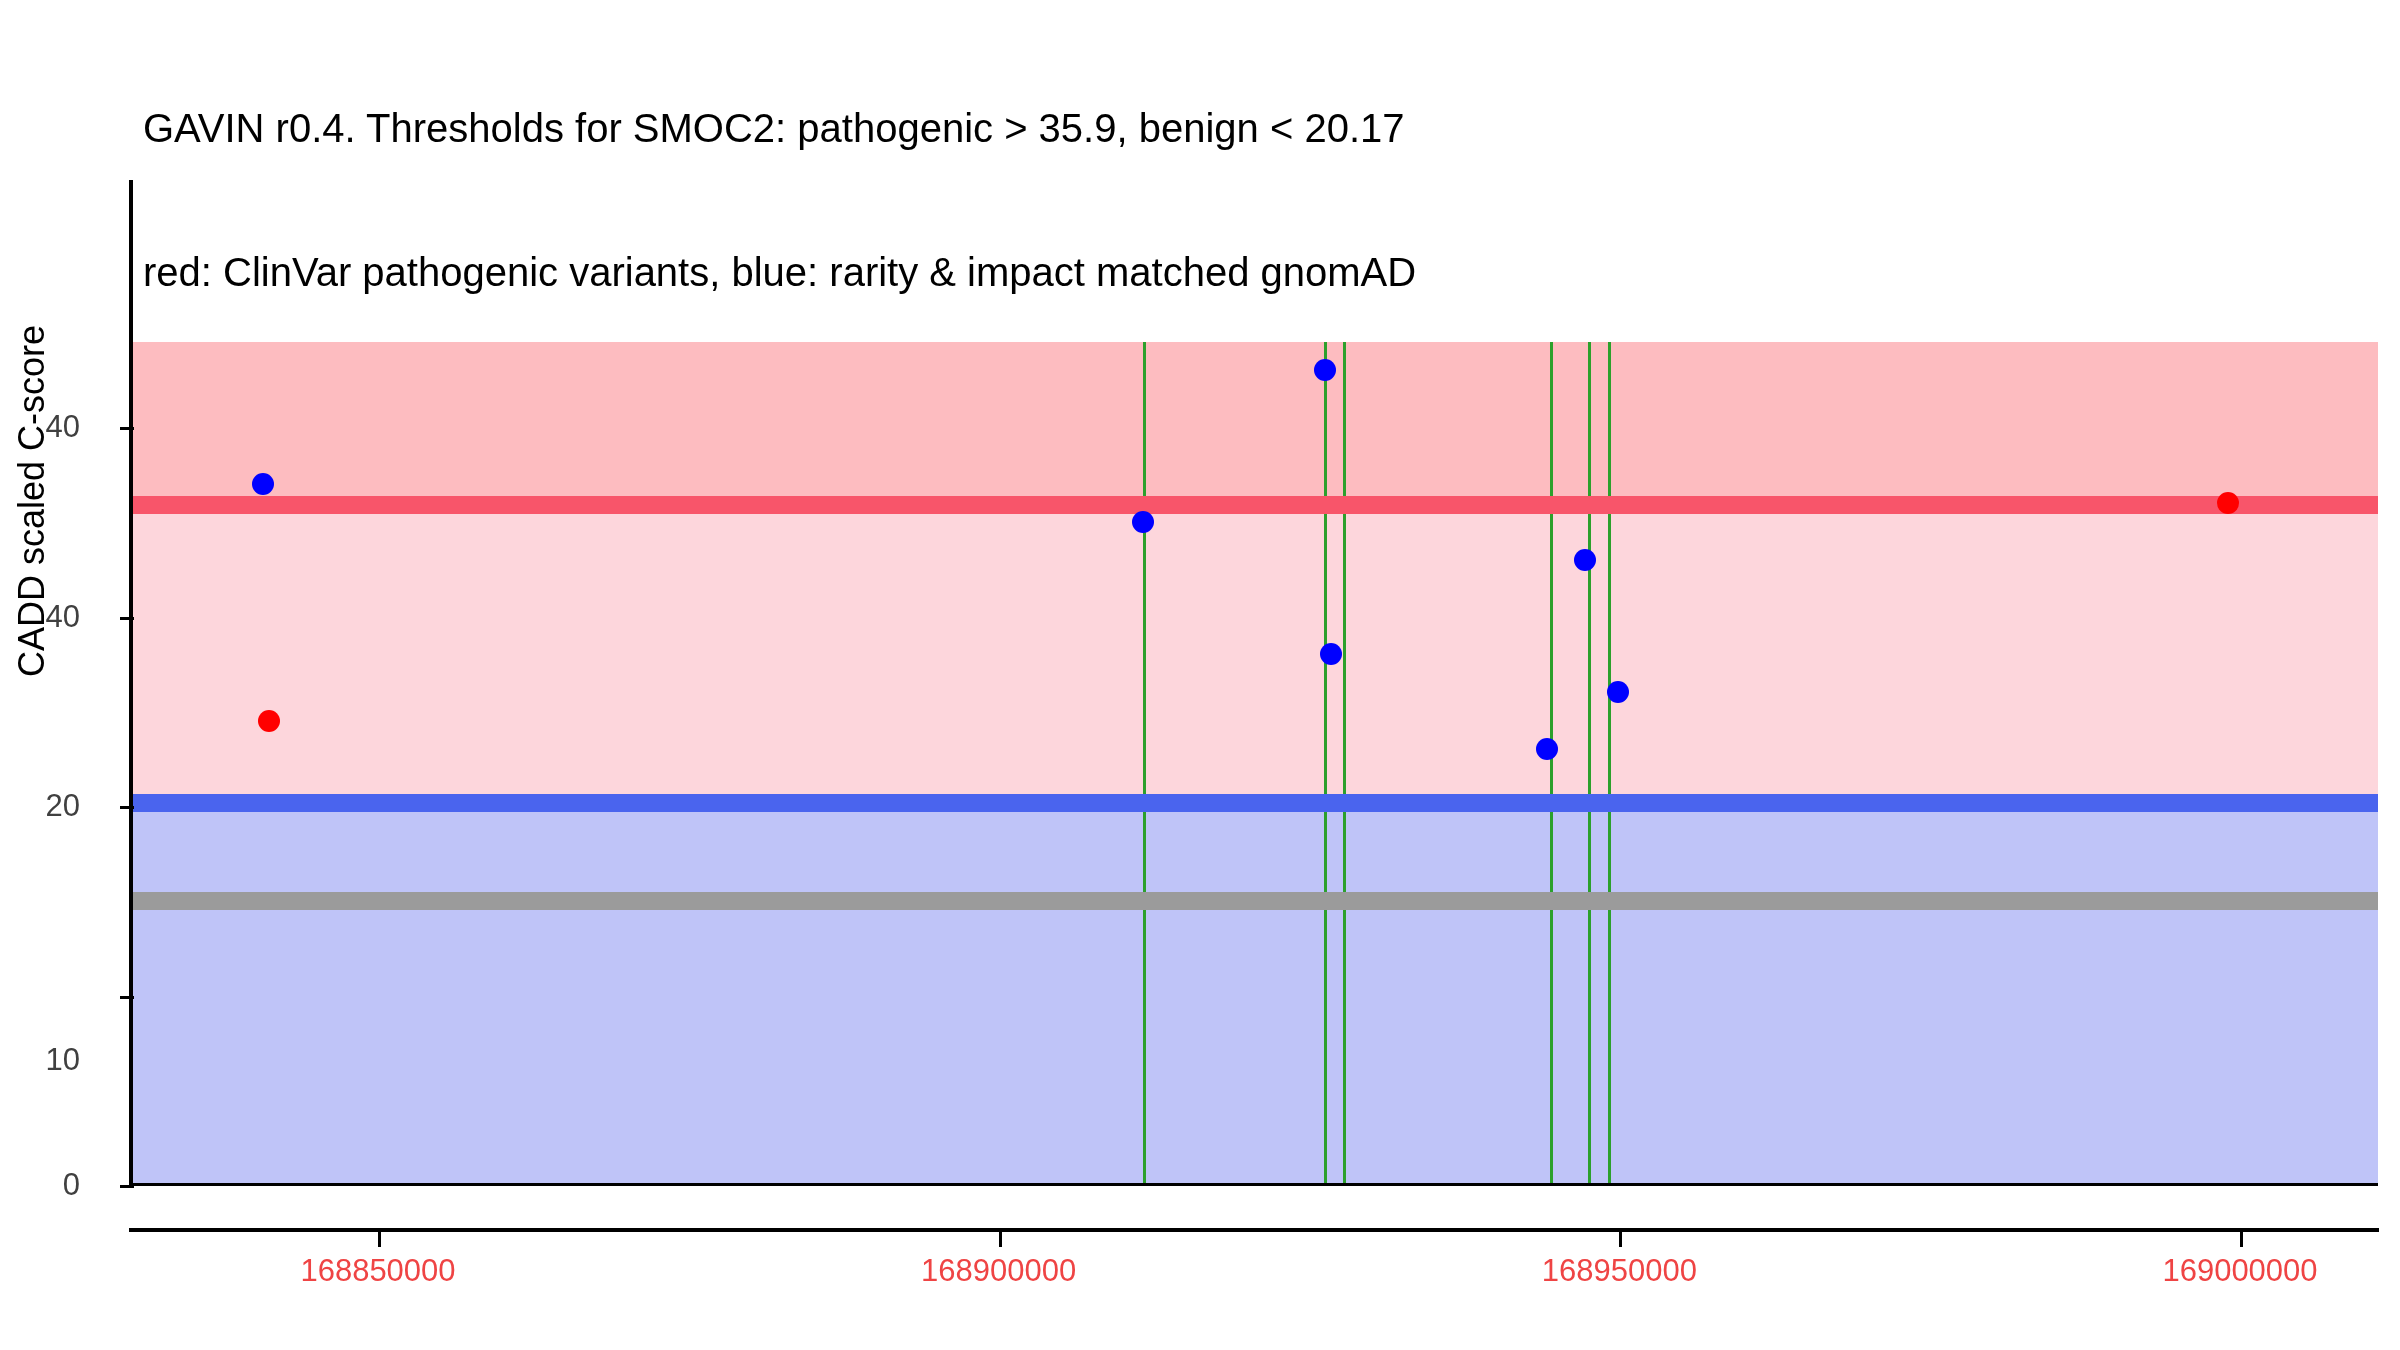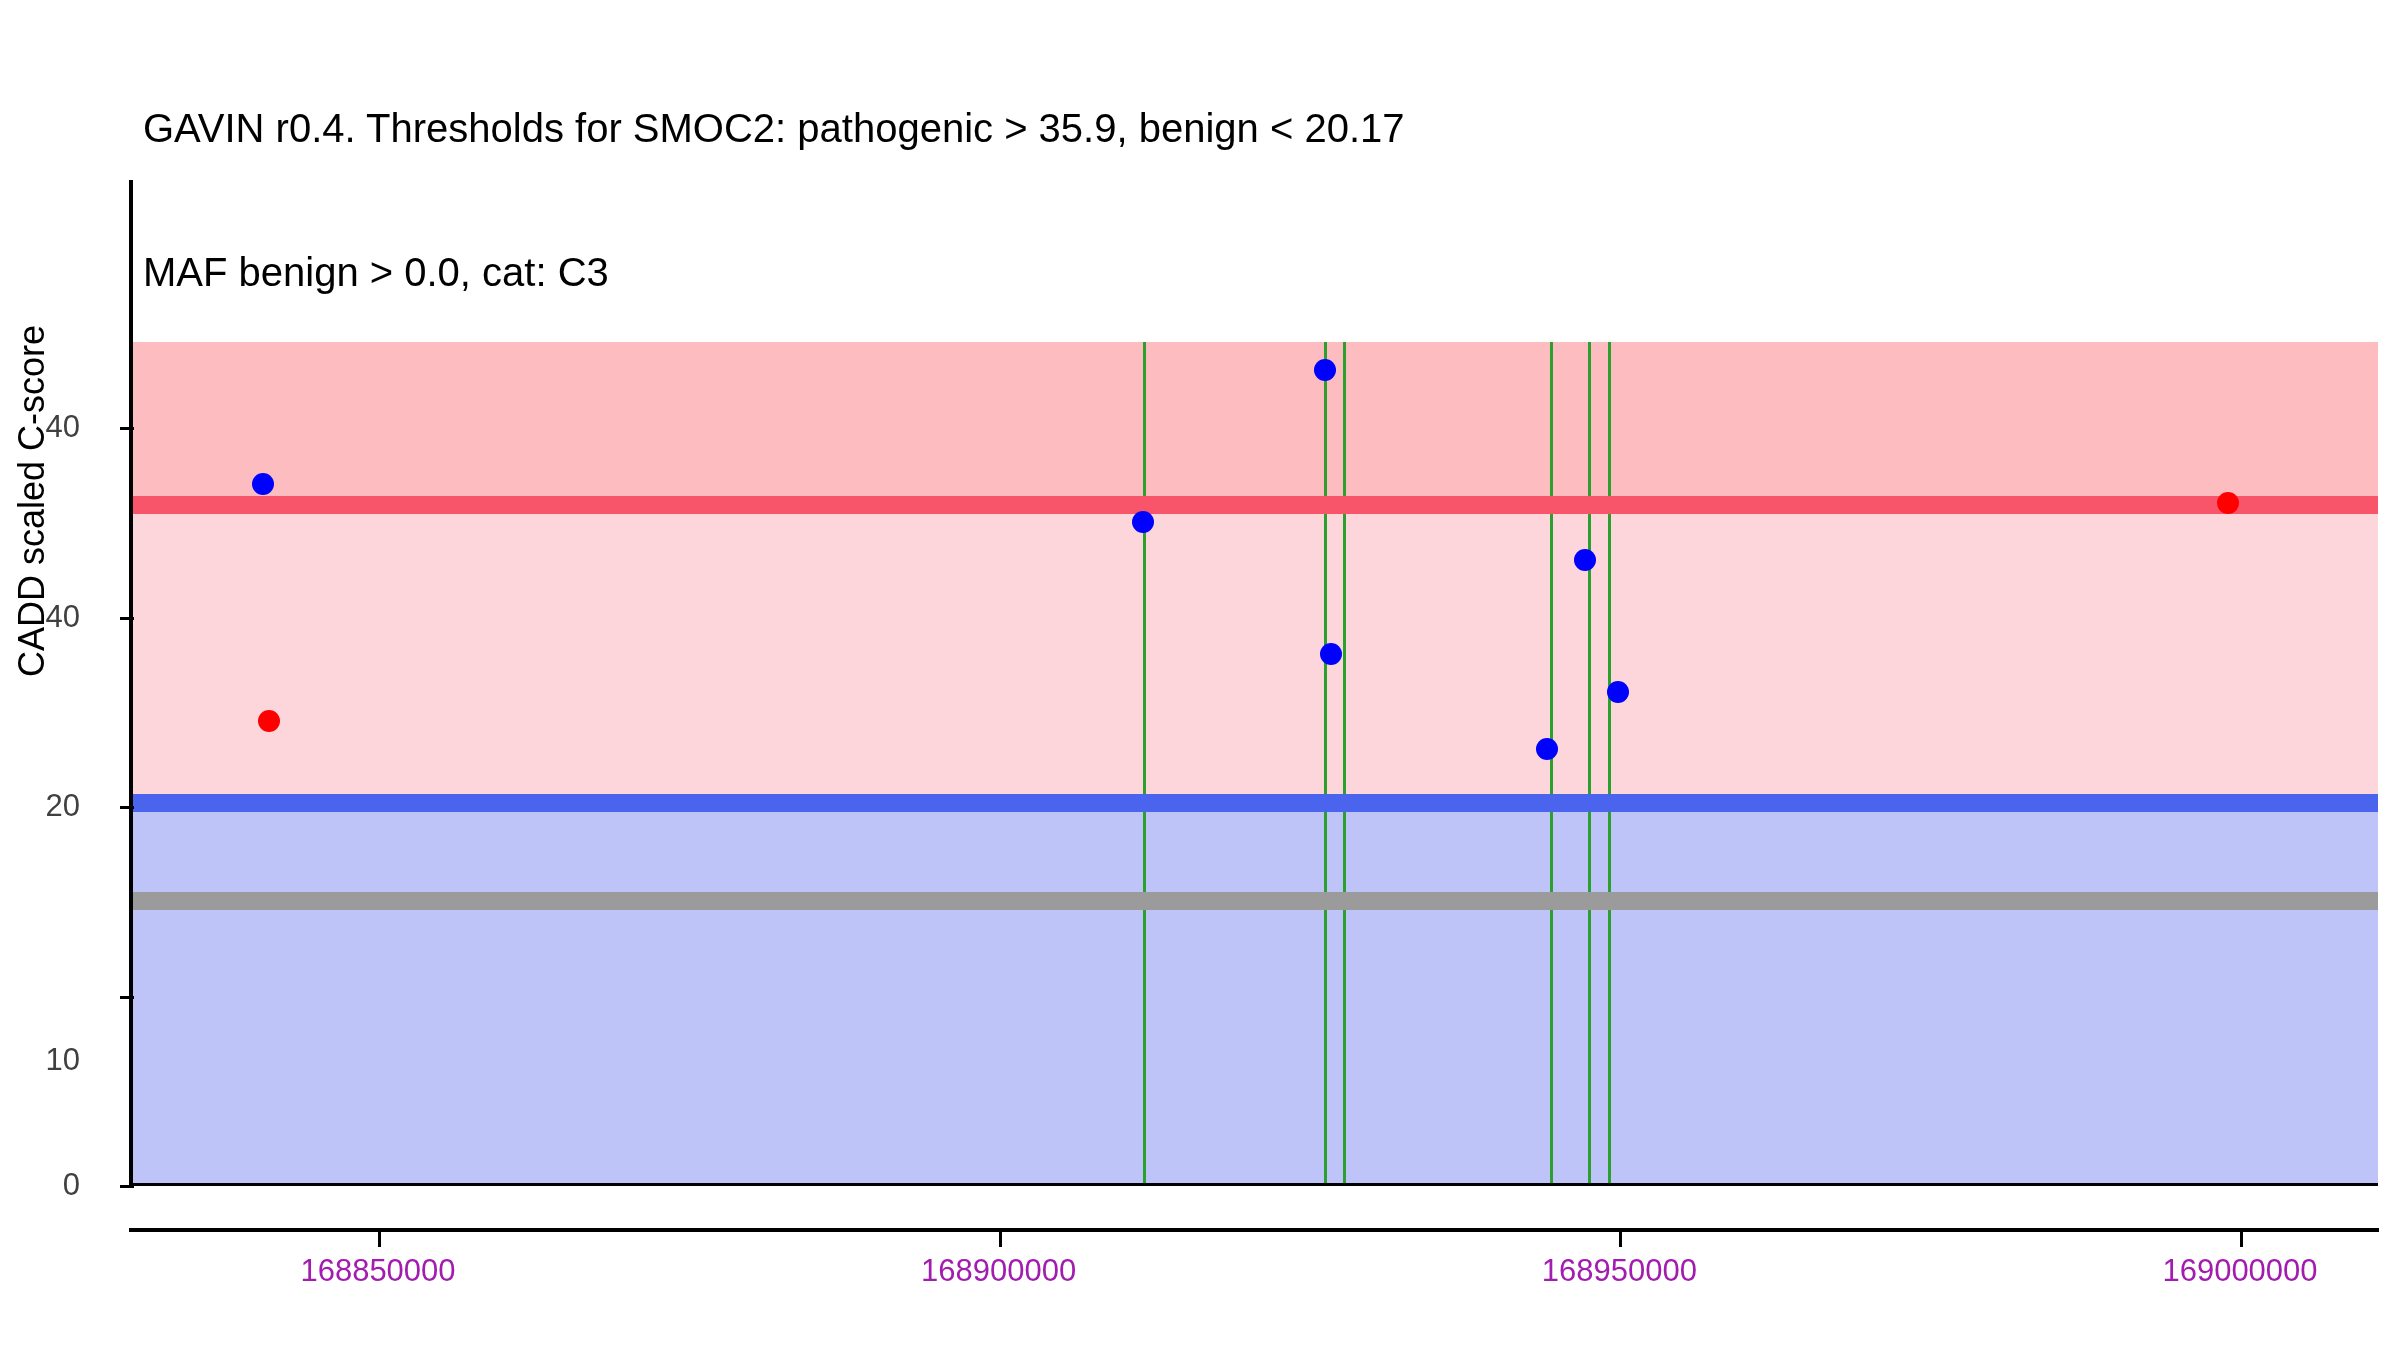--- a/index.html
+++ b/index.html
@@ -71,21 +71,21 @@
   .xtick{
     position:absolute;
     top:1232px;
     width:3px; height:15px;
     background:#000000;
   }
   .xtick-label{
     position:absolute;
     top:1253px;
     font-size:31px;
-    color:#a21caf;
+    color:#ef4444;
     transform:translateX(-50%);
     white-space:nowrap;
   }
 
   .x-axis-title{
     position:absolute;
     left:0; right:0; top:1296px;
     text-align:center;
     font-size:36px;
     color:#000000;
@@ -107,21 +107,20 @@
     transform:translate(-50%,-50%);
   }
 </style>
 </head>
 <body>
 
 <div id="root">
 
   <div class="title-block">
     <span class="title-line">GAVIN r0.4. Thresholds for SMOC2: pathogenic &gt; 35.9, benign &lt; 20.17</span>
-    <span class="title-line">MAF benign &gt; 0.0, cat: C3</span>
     <span class="title-line">red: ClinVar pathogenic variants, blue: rarity &amp; impact matched gnomAD</span>
     <span class="title-line">variants, green: RefSeq exons, grey: genome-wide fallback threshold</span>
   </div>
 
   <div class="panel" id="panel">
       <div class="band" style="top: 161.725px; height: 162.97px; background: rgb(253, 188, 192);"></div>
       <div class="band" style="top: 324.695px; height: 298.083px; background: rgb(253, 214, 220);"></div>
       <div class="band" style="top: 622.779px; height: 382.221px; background: rgb(191, 196, 248);"></div>
       <div class="exon-line" style="left: 1012.66px; top: 161.725px; height: 843.275px; background: rgb(44, 160, 44);"></div>
       <div class="exon-line" style="left: 1193.9px; top: 161.725px; height: 843.275px; background: rgb(44, 160, 44);"></div>

